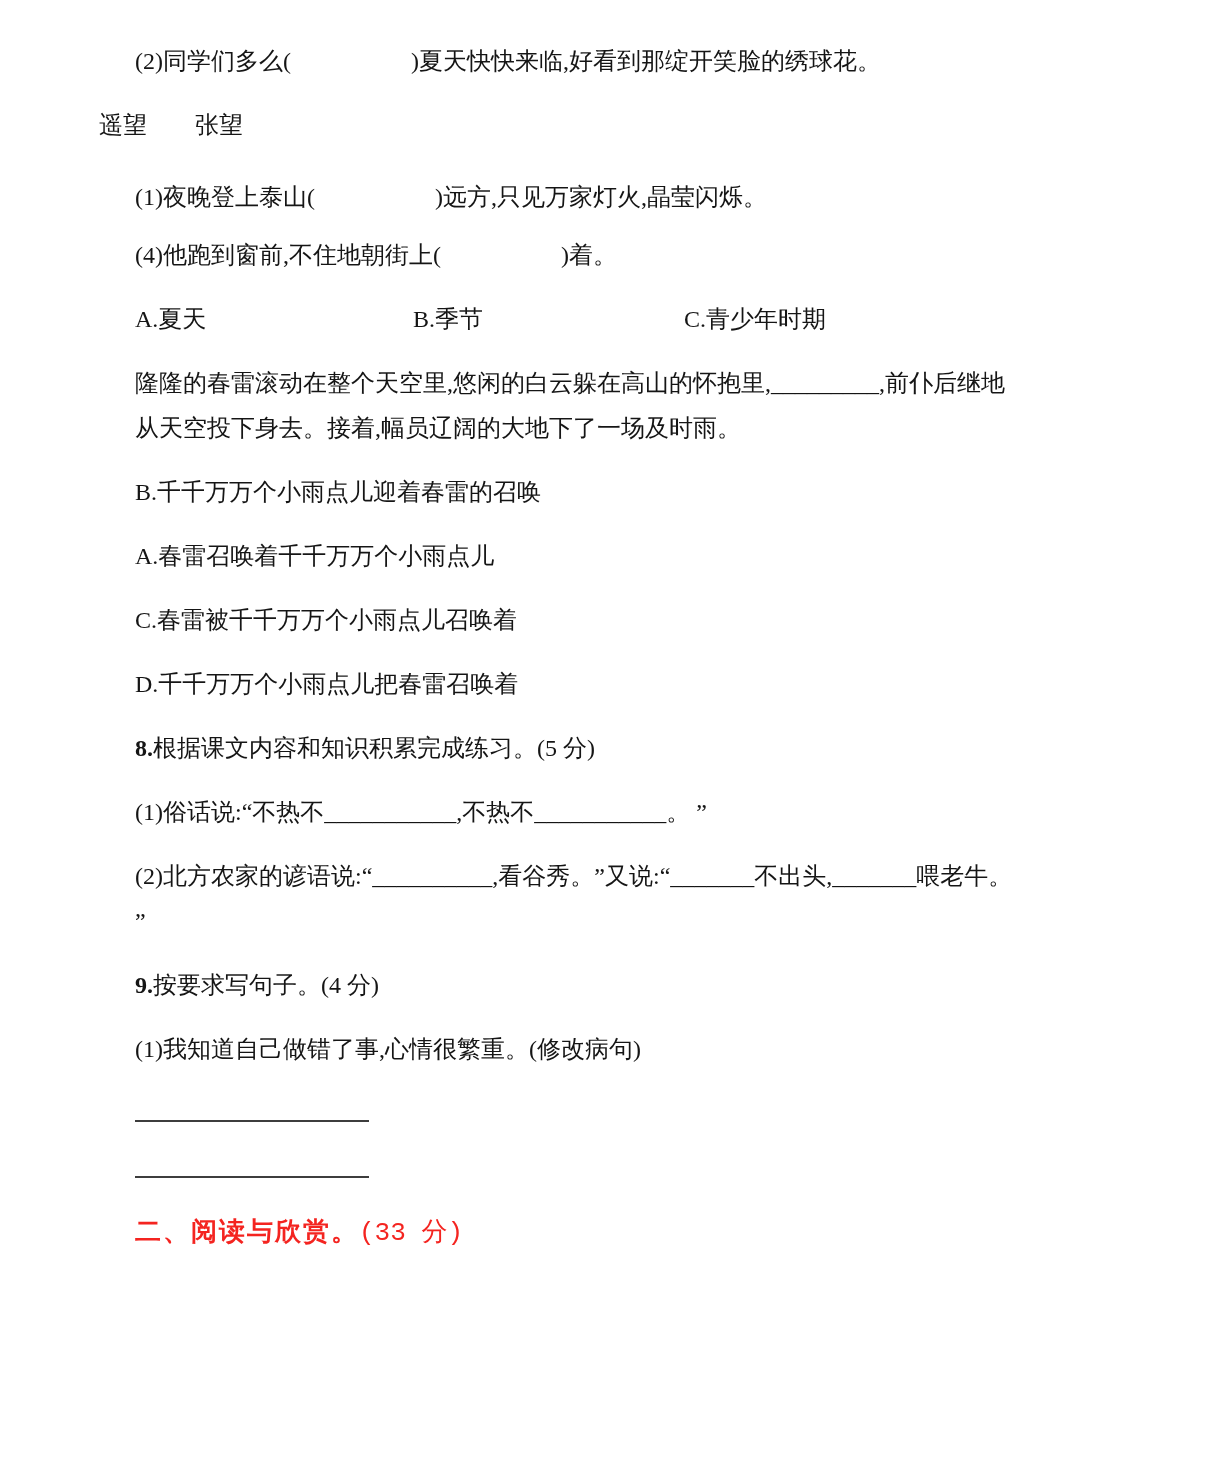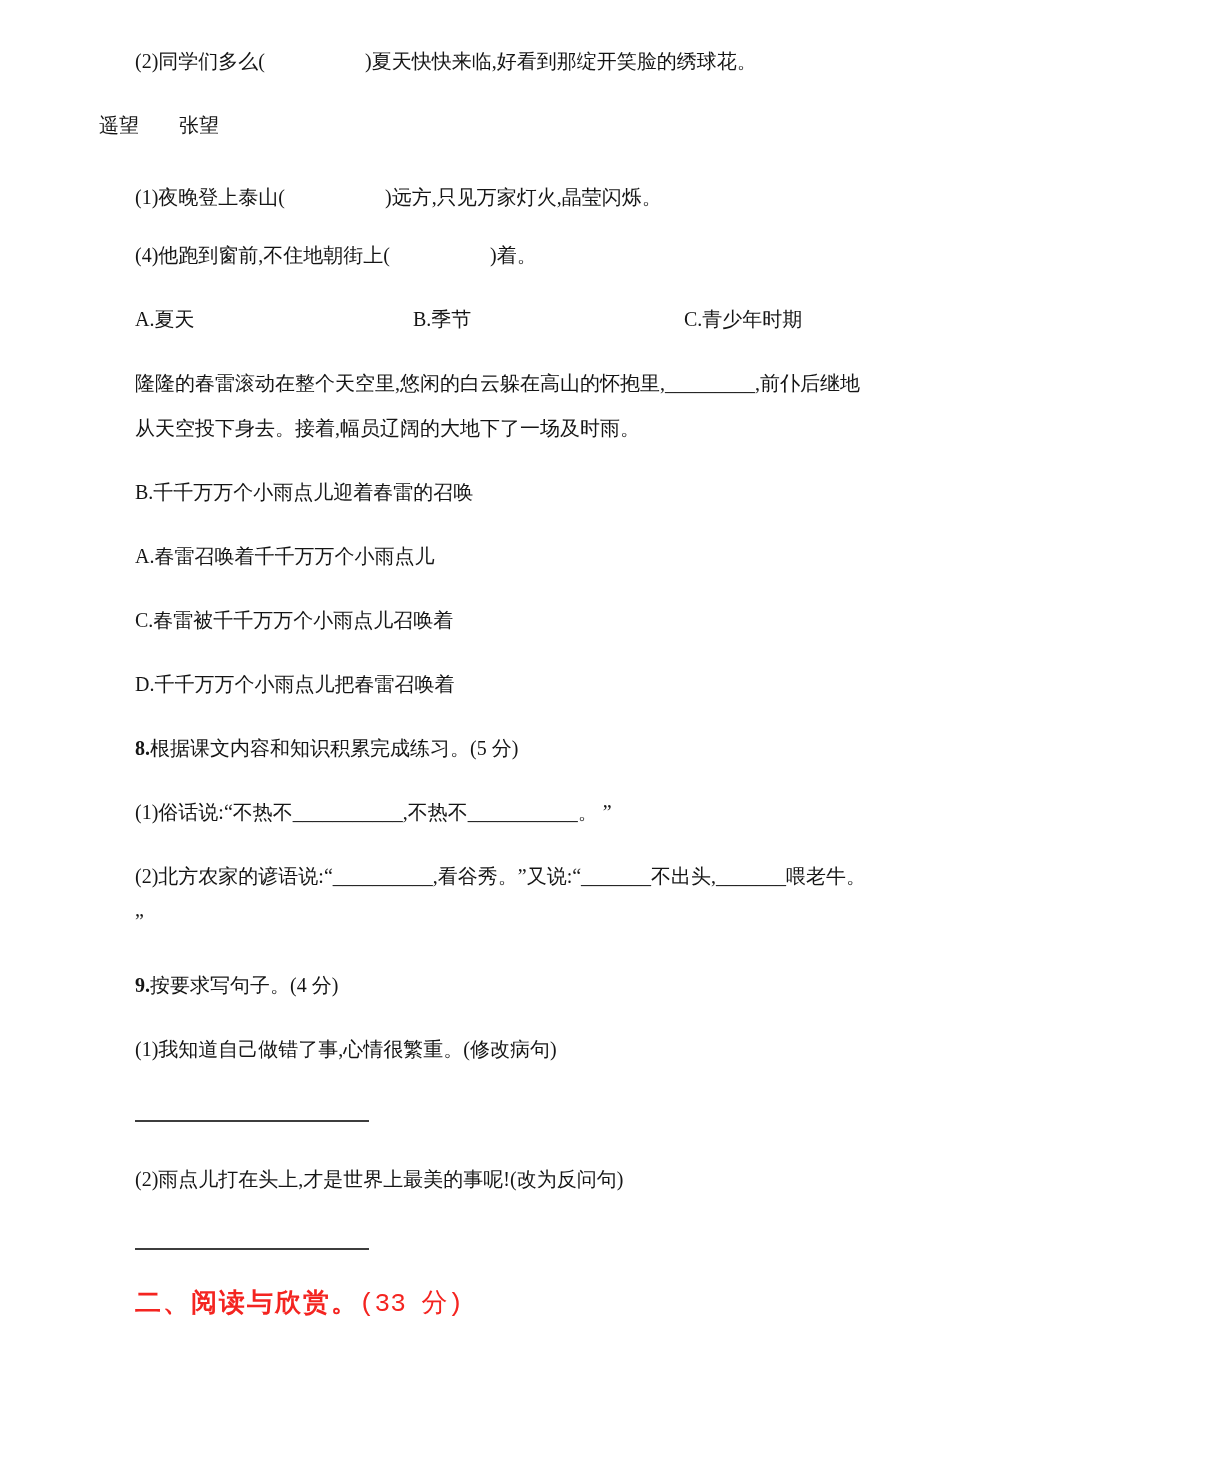--- a/index.html
+++ b/index.html
@@ -13,21 +13,21 @@
     height: 1471px;
     background: #ffffff;
     overflow: hidden;
     font-family: "Liberation Serif", "DejaVu Serif", serif;
     color: var(--text, #151515);
   }
   .content {
     padding: 46px 70px 0 135px;
   }
   .line {
-    font-size: 20px;
+    font-size: 24px;
     line-height: 30px;
     margin: 0 0 34px 0;
     white-space: pre;
   }
   .qnum {
     font-weight: bold;
   }
   .mb15 { margin-bottom: 15px; }
   .mb28 { margin-bottom: 28px; }
   .mb42 { margin-bottom: 42px; }
@@ -47,21 +47,21 @@
   .ans-line.a2 { margin: 54px 0 37px 0; }
   .section-heading {
     margin: 0;
     font-size: 26px;
     line-height: 32px;
     white-space: pre;
     color: var(--accent-red, #f42420);
     font-weight: bold;
   }
   .section-heading .sec-title {
-    font-family: Liberation Serif, serif;
+    font-family: Liberation Sans, sans-serif;
     letter-spacing: 2px;
   }
   .section-heading .sec-score {
     font-family: Liberation Mono, monospace;
     font-weight: normal;
   }
 </style>
 </head>
 <body>
 
@@ -94,20 +94,19 @@
 
     <p class="line mb15">(2)北方农家的谚语说:“__________,看谷秀。”又说:“_______不出头,_______喂老牛。</p>
     <p class="line">”</p>
 
     <p class="line"><b class="qnum">9.</b><span>按要求写句子。</span><span>(4 分)</span></p>
 
     <p class="line">(1)我知道自己做错了事,心情很繁重。(修改病句)</p>
 
     <div class="ans-line a1"></div>
 
-    <p class="line">(2)雨点儿打在头上,才是世界上最美的事呢!(改为反问句)</p>
 
     <div class="ans-line a2"></div>
 
     <p class="section-heading"><span class="sec-title">二、阅读与欣赏。</span><span class="sec-score">(33 分)</span></p>
 
   </div>
 </div>
 
 </body></html>

